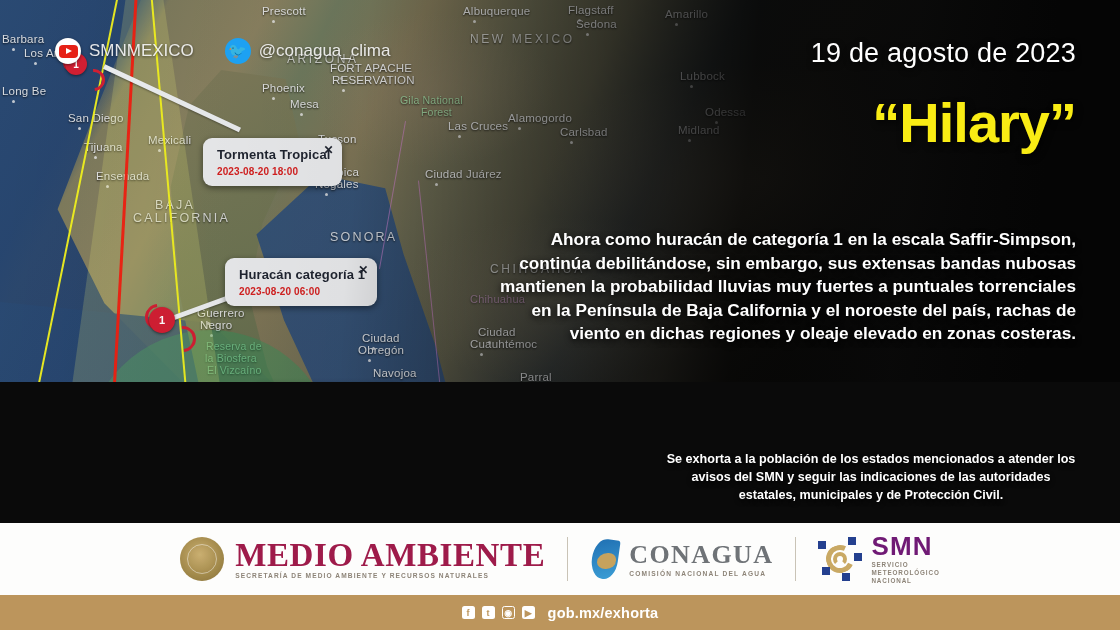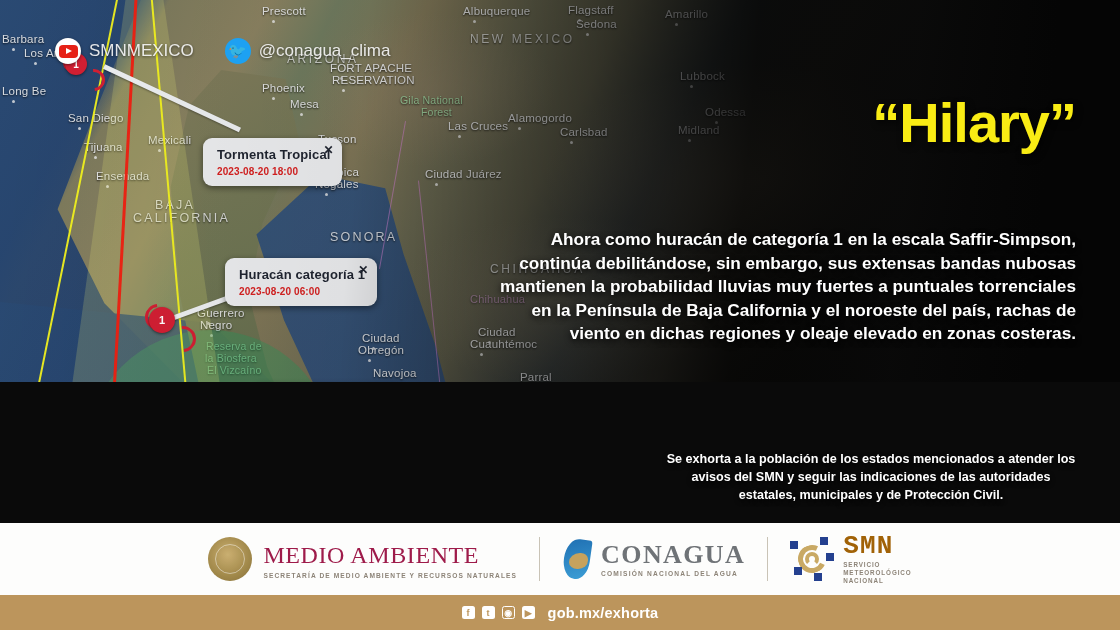--- a/index.html
+++ b/index.html
@@ -117,40 +117,40 @@
   
   .footer{ position:absolute; left:0; top:523px; width:1120px; height:72px; background:#fdfdfc;
            display:flex; align-items:center; justify-content:center; gap:0; }
   .logo-grp{ display:flex; align-items:center; }
   .sep{ width:1px; height:44px; background:#c9c3b6; margin:0 22px; }
   .seal{ width:44px; height:44px; border-radius:50%;
          background:radial-gradient(circle at 45% 40%, #c8ab6a, #9d8341 60%, #7d6730);
          position:relative; flex:none; opacity:.95; }
   .seal:after{ content:""; position:absolute; inset:7px; border-radius:50%;
                border:1.4px solid rgba(255,255,255,.45); }
-  .ma-txt .t1{ color:#9e1b4a; font-family:"Liberation Serif", serif; font-size:24px; font-weight:400;
+  .ma-txt .t1{ color:#9e1b4a; font-family:"Liberation Serif", serif; font-size:33px; font-weight:700;
                letter-spacing:.6px; line-height:30px; }
   .ma-txt .t2{ color:#8d8478; font-size:6.6px; letter-spacing:1.1px; font-weight:700; margin-top:2px; }
   .drop{ width:30px; height:44px; flex:none; position:relative; }
   .drop .d1{ position:absolute; left:2px; top:2px; width:26px; height:40px;
              background:linear-gradient(160deg,#1f6fb2,#3d9fd6);
              border-radius:60% 8% 55% 55%; transform:rotate(8deg); }
   .drop .d2{ position:absolute; left:7px; top:16px; width:19px; height:16px;
              background:#c6a25d; border-radius:60% 40% 55% 45%; }
   .cg-txt .t1{ color:#6f7377; font-family:Liberation Serif, serif; font-size:26px; font-weight:700;
                letter-spacing:1.4px; line-height:27px; }
   .cg-txt .t2{ color:#8d8478; font-size:6.6px; letter-spacing:1.2px; font-weight:700; margin-top:2px; }
   .smn-mark{ width:44px; height:44px; flex:none; position:relative; }
   .smn-mark .sp{ position:absolute; border-radius:50%; }
   .sp1{ left:8px; top:8px; width:28px; height:28px; border:5px solid #c9a964;
         border-right-color:transparent; transform:rotate(-20deg); }
   .sp2{ left:15px; top:15px; width:14px; height:14px; border:4px solid #c9a964;
         border-bottom-color:transparent; }
   .sq{ position:absolute; width:8px; height:8px; background:#24408f; }
-  .smn-txt .t1{ color:#a16207; font-family:Liberation Mono, monospace; font-size:26px; font-weight:700;
+  .smn-txt .t1{ color:#701a75; font-family:Liberation Sans, sans-serif; font-size:26px; font-weight:700;
                 letter-spacing:1.2px; line-height:26px; }
   .smn-txt .t2{ color:#8d8478; font-size:6.3px; letter-spacing:.9px; font-weight:700; line-height:8px; margin-top:2px; }
 
   .bottombar{ position:absolute; left:0; top:595px; width:1120px; height:35px; background:#bc955c;
               display:flex; align-items:center; justify-content:center; gap:7px; }
   .sicon{ width:13px; height:13px; border-radius:2.5px; background:#fff; color:#bc955c;
           font-size:9px; display:flex; align-items:center; justify-content:center; font-weight:700; }
   .sicon.o{ background:transparent; border:1.6px solid #fff; color:#fff; }
   .url{ color:#fff; font-size:14.5px; font-weight:700; margin-left:6px; letter-spacing:.2px; }
 </style>
@@ -343,20 +343,21 @@
         <div class="txt">SMNMEXICO</div>
       </div>
       <div class="handle" style="margin-left:22px;">
         <div class="tw">🐦</div>
         <div class="txt">@conagua_clima</div>
       </div>
     </div>
   </div>
 
   <div class="panel">
+    <div class="date">19 de agosto de 2023</div>
     <div class="name">“Hilary”</div>
     <div class="body">Ahora como huracán de categoría 1 en la escala Saffir-Simpson, continúa debilitándose, sin embargo, sus extensas bandas nubosas mantienen la probabilidad lluvias muy fuertes a puntuales torrenciales en la Península de Baja California y el noroeste del país, rachas de viento en dichas regiones y oleaje elevado en zonas costeras.</div>
     <div class="note">Se exhorta a la población de los estados mencionados a atender los avisos del SMN y seguir las indicaciones de las autoridades estatales, municipales y de Protección Civil.</div>
   </div>
 
   <div class="footer">
     <div class="logo-grp">
       <div class="seal"></div>
       <div class="ma-txt" style="margin-left:11px;">
         <div class="t1">MEDIO AMBIENTE</div>

